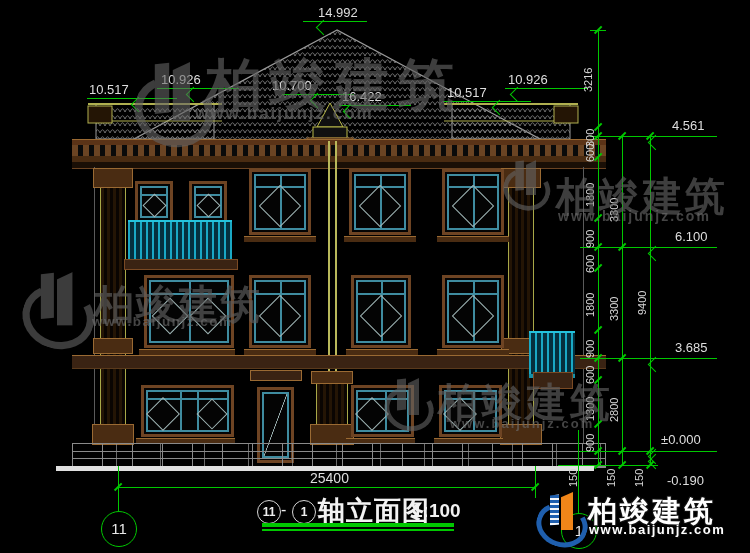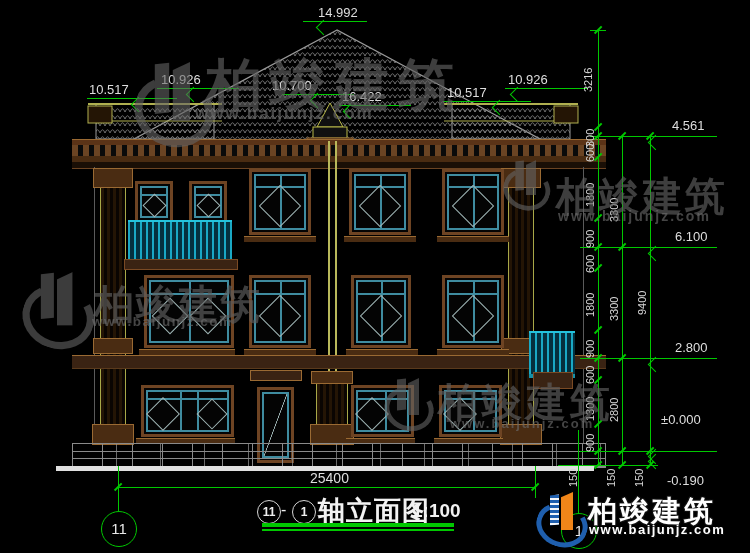--- a/index.html
+++ b/index.html
@@ -292,23 +292,23 @@
   <div class="vt" style="left:607px;top:388px;height:44px">2800</div>
   <div class="vt" style="left:604px;top:464px;height:28px">150</div>
 
   <div class="vt" style="left:635px;top:281px;height:44px">9400</div>
   <div class="vt" style="left:632px;top:464px;height:28px">150</div>
 
   <div class="dt" style="left:672px;top:119px">4.561</div>
   <div class="tri" style="left:650px;top:137px"></div>
   <div class="dt" style="left:675px;top:230px">6.100</div>
   <div class="tri" style="left:650px;top:248px"></div>
-  <div class="dt" style="left:675px;top:341px">2.800</div>
+  <div class="dt" style="left:675px;top:341px">3.685</div>
   <div class="tri" style="left:650px;top:359px"></div>
-  <div class="dt" style="left:661px;top:413px">±0.000</div>
+  <div class="dt" style="left:661px;top:433px">±0.000</div>
   <div class="tri" style="left:650px;top:451px"></div>
   <div class="triu" style="left:650px;top:456px"></div>
   <div class="dt" style="left:667px;top:474px">-0.190</div>
 
   <div class="g" style="left:118px;top:487px;width:418px;height:1px"></div>
   <div class="tk" style="left:113px;top:486px"></div>
   <div class="tk" style="left:530px;top:486px"></div>
   <div class="g" style="left:118px;top:466px;width:1px;height:45px"></div>
   <div class="g" style="left:535px;top:466px;width:1px;height:32px"></div>
   <div class="g" style="left:578px;top:430px;width:1px;height:84px"></div>

